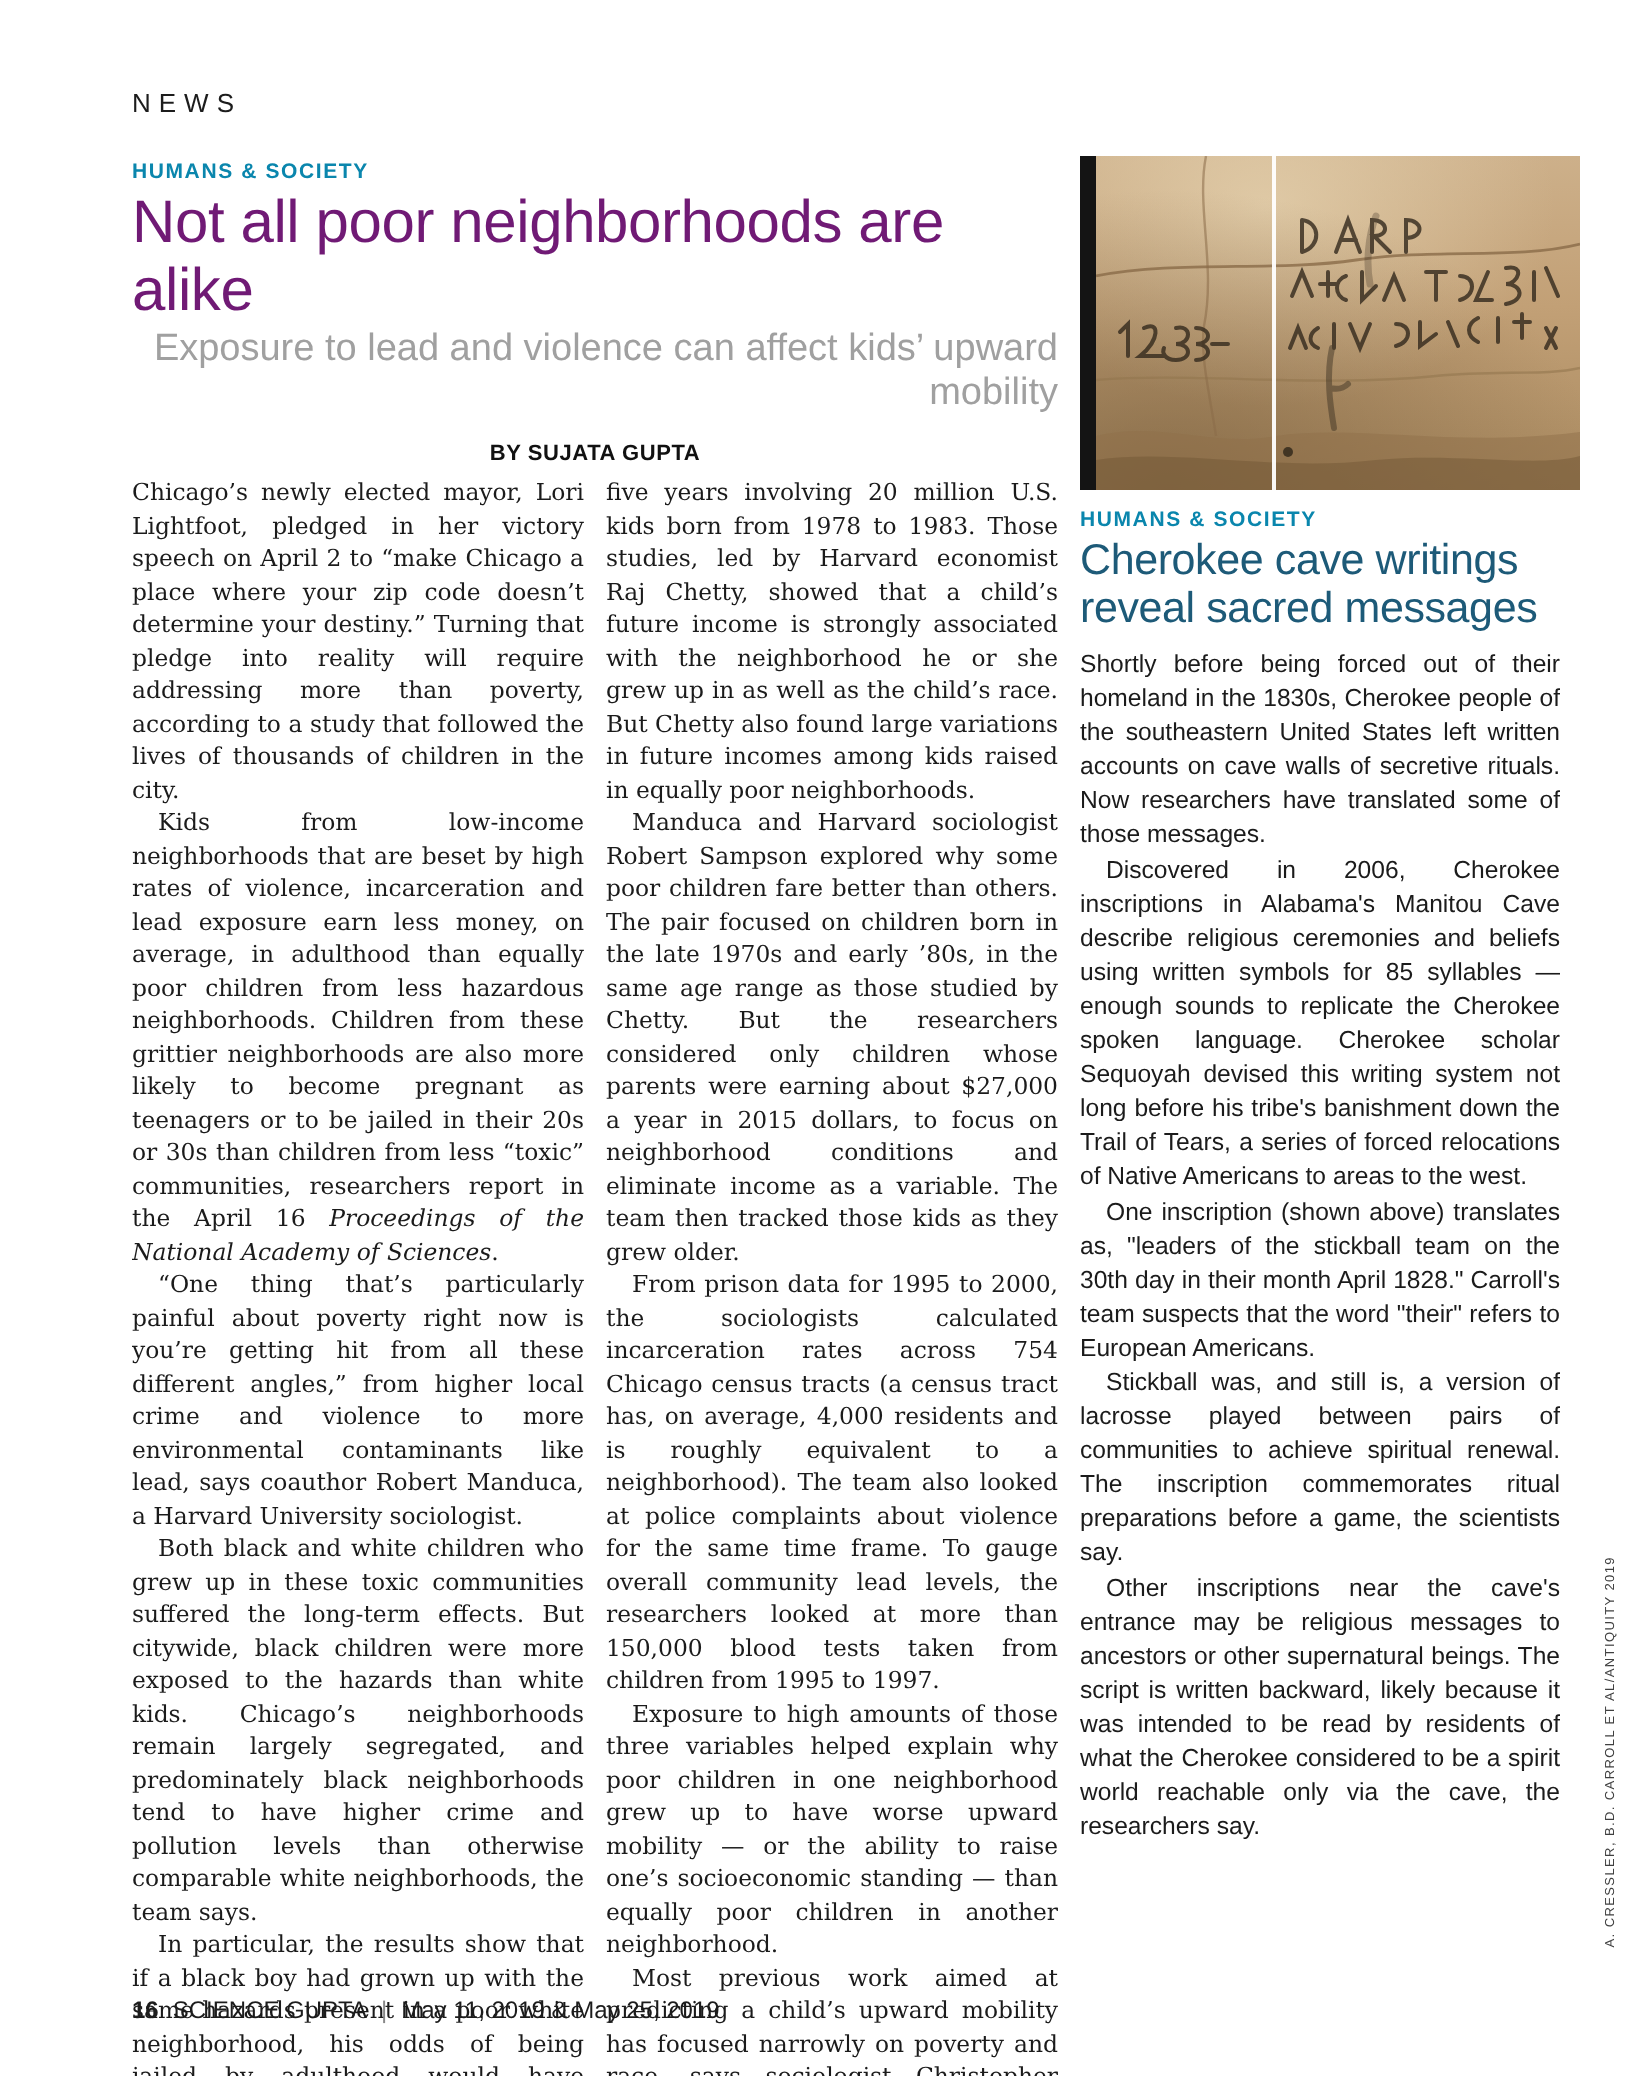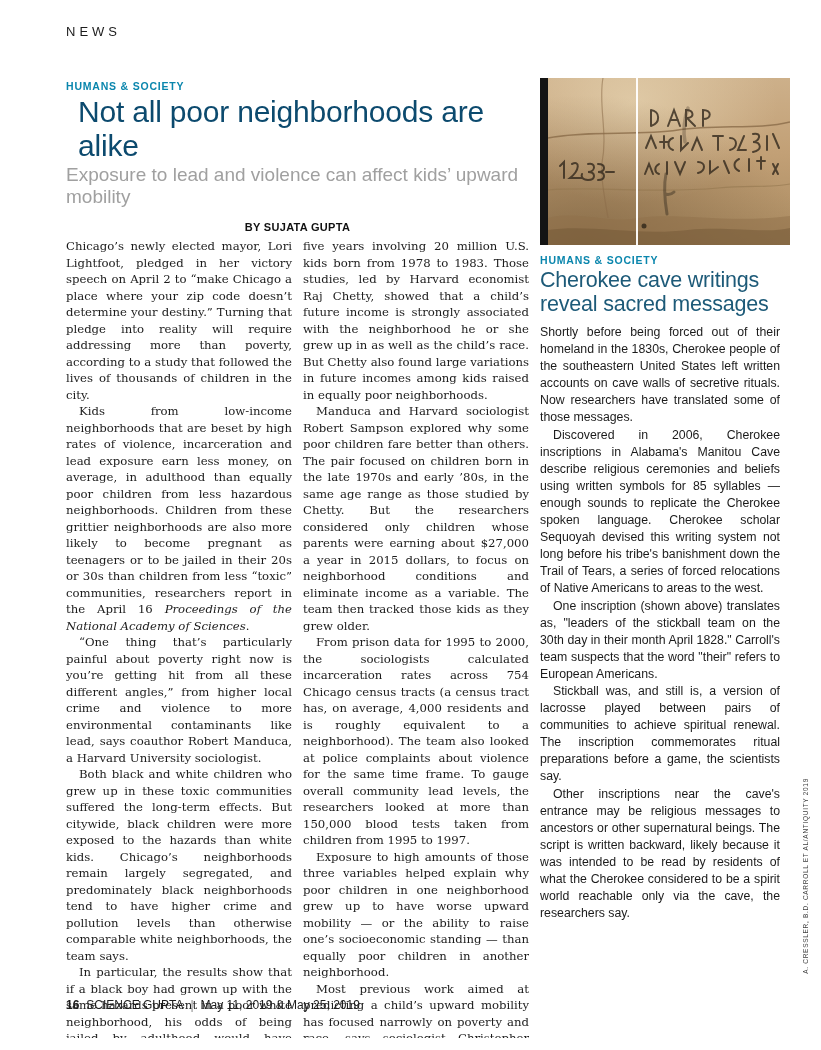--- a/index.html
+++ b/index.html
@@ -1,34 +1,34 @@
 <!DOCTYPE html>
 <html><head>
 <meta charset="utf-8">
 <style>
   html,body{margin:0;padding:0}
   body{
     width:821px;height:1050px;position:relative;background:#ffffff;
     font-family:"Liberation Sans",sans-serif;overflow:hidden;
   }
   .news-label{
-    position:absolute;left:66px;top:24px;
+    position:absolute;left:66px;top:44px;
     font-size:13px;letter-spacing:4px;color:#1c1c1c;
   }
   
   .main-article{position:absolute;left:66px;top:80px;width:463px}
   .kicker{
     font-size:10.5px;font-weight:bold;letter-spacing:.8px;color:#0a86ad;
   }
   .title{
-    font-size:30px;font-weight:400;color:#0c4a6e;margin:3px 12px 1px;
+    font-size:30px;font-weight:400;color:#701a75;margin:3px 0 1px;
     letter-spacing:-.2px;font-family:"Liberation Sans",sans-serif;
   }
   .subtitle{
-    font-size:19px;font-weight:400;color:#a0a0a0;margin:0 0 13px;
+    font-size:19px;font-weight:400;color:#a0a0a0;margin:0 0 13px;text-align:right;
   }
   .byline{
     font-size:11px;font-weight:bold;color:#111;letter-spacing:.3px;margin-bottom:5px;text-align:center;
   }
   .columns{display:flex;gap:11px;height:800px;overflow:hidden}
   .col{
     width:226px;font-family:"DejaVu Serif",serif;font-size:11.7px;
     line-height:16.5px;color:#1b1b1b;text-align:justify;
   }
   .bp{margin:0}

